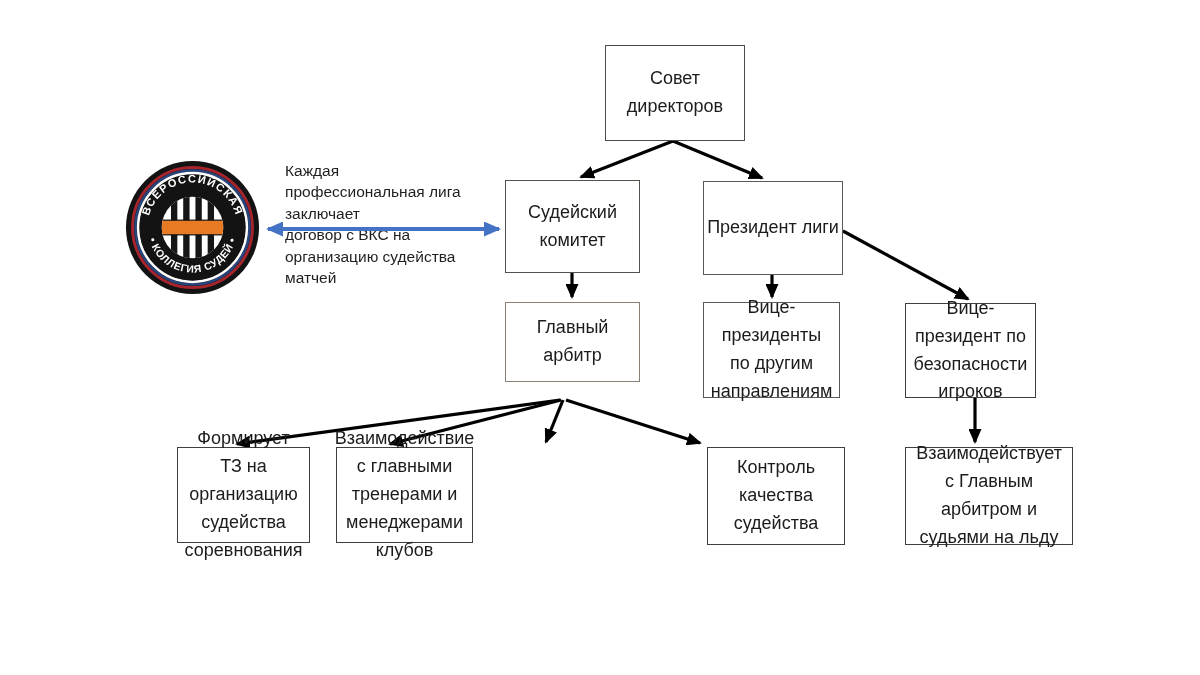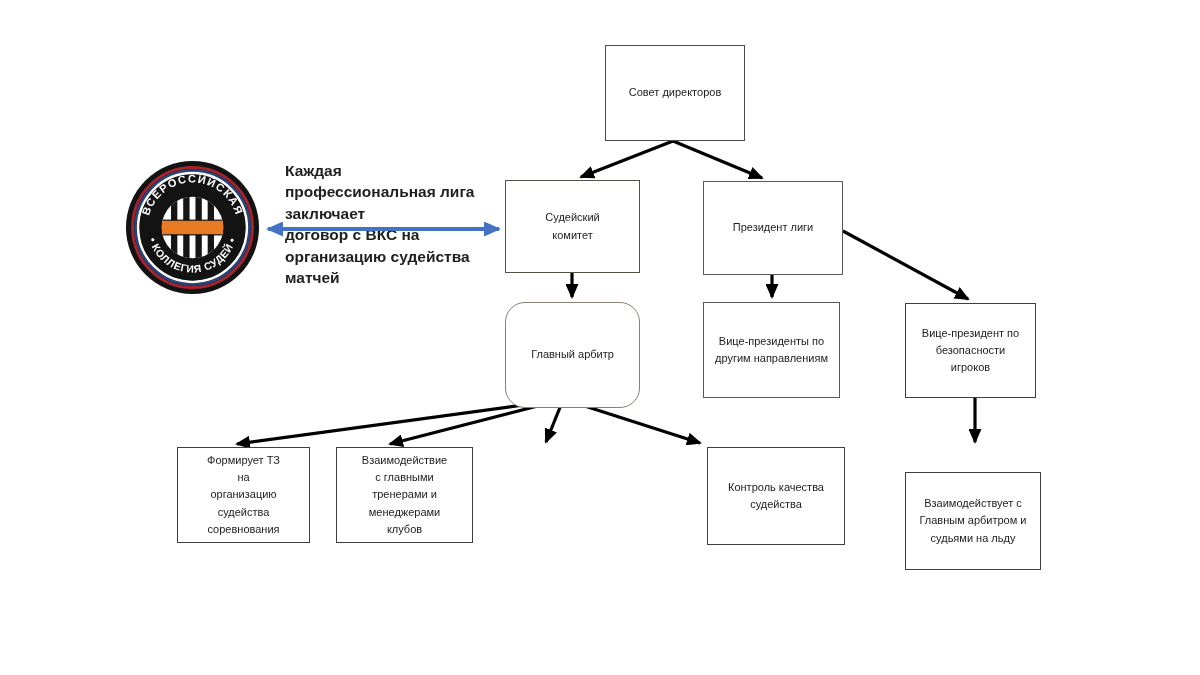--- a/index.html
+++ b/index.html
@@ -3,41 +3,41 @@
 <meta charset="utf-8">
 <style>
   html,body{margin:0;padding:0;background:#fff;}
   #canvas{
     position:relative;width:1200px;height:675px;background:#ffffff;
     font-family:"Liberation Sans", sans-serif;overflow:hidden;
   }
   .node{
     position:absolute;background:#fff;border:1.6px solid #4a4a4a;
     display:flex;align-items:center;justify-content:center;
-    text-align:center;font-size:11px;line-height:1.55;color:#1c1c1c;
+    text-align:center;font-size:18px;line-height:1.55;color:#1c1c1c;
     box-sizing:border-box;z-index:2;
   }
   .node.bold{font-weight:normal;}
   
   #box-board{left:605px;top:45px;width:140px;height:96px;}
   #box-referee-committee{left:505px;top:180px;width:135px;height:93px;border-color:#55504a;padding:0 20px;}
   #box-president{left:703px;top:181px;width:140px;height:94px;border-color:#595959;}
-  #box-chief-referee{left:505px;top:302px;width:135px;height:106px;border-color:#8b8172;border-radius:20px;}
+  #box-chief-referee{left:505px;top:302px;width:135px;height:80px;border-color:#8b8172;}
   #box-vp-other{left:703px;top:302px;width:137px;height:96px;border-color:#595959;padding:0 10px;}
   #box-vp-safety{left:905px;top:303px;width:131px;height:95px;border-color:#3f3f3f;padding:0 10px;}
   #box-task-1{left:177px;top:447px;width:133px;height:96px;border-color:#3f3f3f;padding:0 25px;}
   #box-task-2{left:336px;top:447px;width:137px;height:96px;border-color:#3f3f3f;padding:0 25px;}
   #box-task-3{left:490px;top:447px;width:145px;height:98px;border-color:#3f3f3f;padding:0 5px;}
   #box-task-4{left:662px;top:447px;width:138px;height:98px;border-color:#3f3f3f;padding:0 5px;margin-left:45px;}
-  #box-task-5{left:905px;top:472px;width:136px;height:98px;border-color:#3f3f3f;padding:0 12px;}
+  #box-task-5{left:905px;top:447px;width:168px;height:98px;border-color:#3f3f3f;padding:0 12px;}
   #arrow-layer{position:absolute;left:0;top:0;width:1200px;height:675px;z-index:1;}
   #annotation-text{
     position:absolute;left:285px;top:160px;width:210px;
     font-size:15.5px;line-height:21.4px;color:#1f1f1f;
-    white-space:pre-line;z-index:2;font-weight:bold;
+    white-space:pre-line;z-index:2;
   }
   #blue-arrow-layer{position:absolute;left:0;top:0;width:1200px;height:675px;z-index:3;pointer-events:none;}
   #logo{position:absolute;left:124px;top:159px;width:137px;height:137px;z-index:2;}
 </style>
 </head>
 <body>
 
 <div id="canvas">
 
   <svg id="arrow-layer" viewBox="0 0 1200 675">

